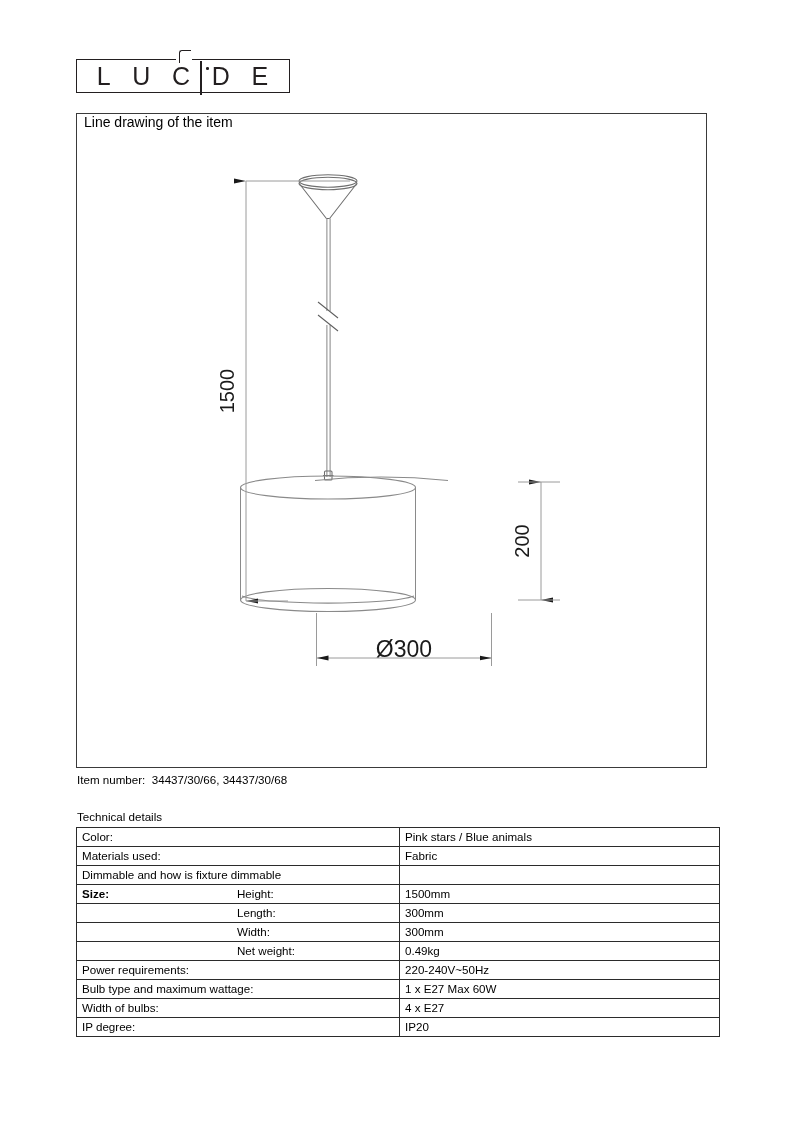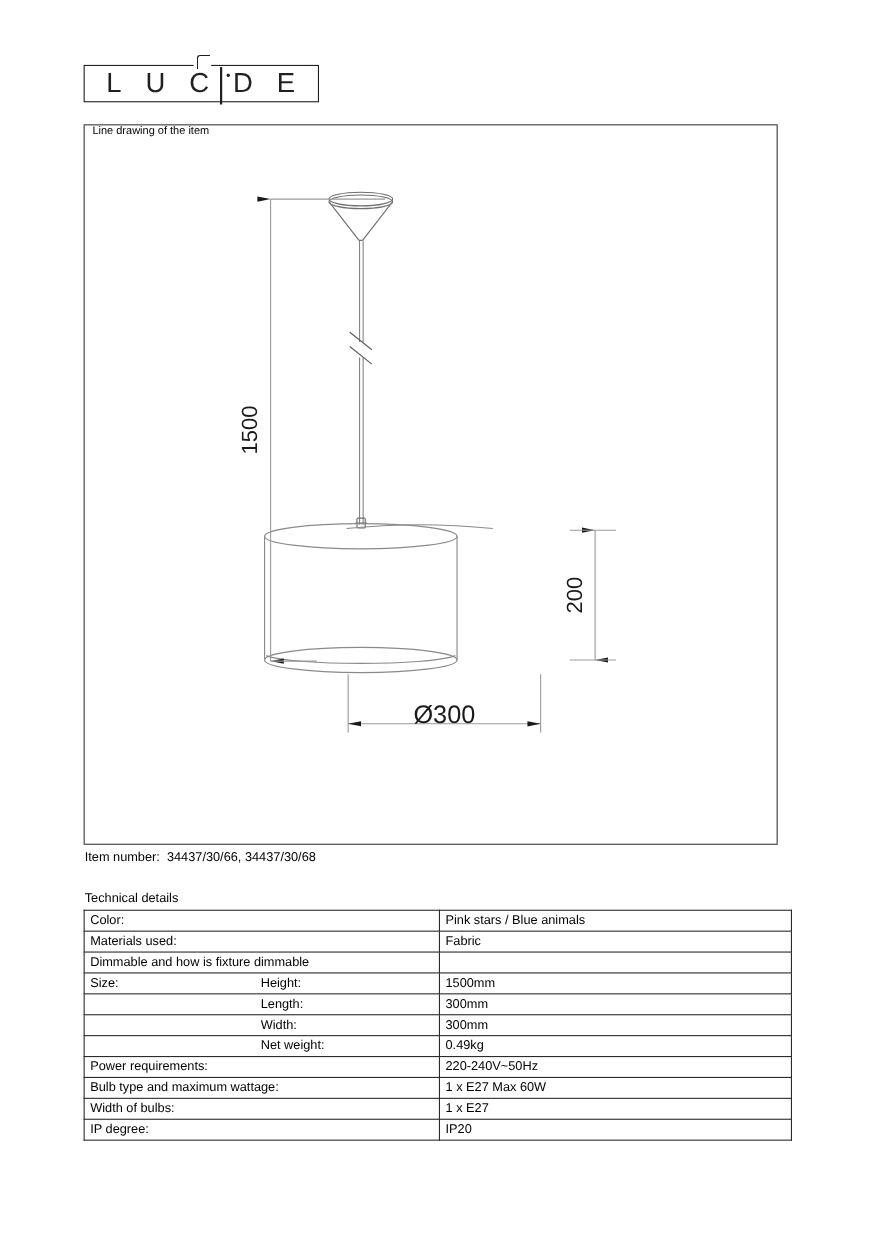--- a/index.html
+++ b/index.html
@@ -87,21 +87,21 @@
     top: 113px;
     width: 631px;
     height: 655px;
     box-sizing: border-box;
     border: 1.1px solid #3a3a3a;
   }
   #drawing-caption {
     position: absolute;
     left: 84px;
     top: 114px;
-    font-size: 10px;
+    font-size: 14px;
     color: #000;
   }
   #drawing-svg {
     position: absolute;
     left: 76px;
     top: 113px;
   }
 
   
   #item-number {
@@ -134,20 +134,21 @@
     height: 14px;
     vertical-align: middle;
     line-height: 1.15;
     white-space: nowrap;
     overflow: hidden;
   }
   #tech-table td.label { width: 317px; }
   #tech-table td.value { width: 314px; }
   #tech-table td.label .lbl-main {
     display: inline-block;
+    font-weight: bold;
   }
   #tech-table td.label .lbl-sub {
     display: inline-block;
     position: absolute;
     margin-left: 0;
   }
   #tech-table tr.size-row td.label {
     position: relative;
   }
   #tech-table tr.size-row td.label .lbl-sub {
@@ -301,20 +302,20 @@
     <tr>
       <td class="label">Power requirements:</td>
       <td class="value">220-240V~50Hz</td>
     </tr>
     <tr>
       <td class="label">Bulb type and maximum wattage:</td>
       <td class="value">1 x E27 Max 60W</td>
     </tr>
     <tr>
       <td class="label">Width of bulbs:</td>
-      <td class="value">1 x E27</td>
+      <td class="value">4 x E27</td>
     </tr>
     <tr>
       <td class="label">IP degree:</td>
       <td class="value">IP20</td>
     </tr>
   </tbody>
 </table>
 
 </body></html>

